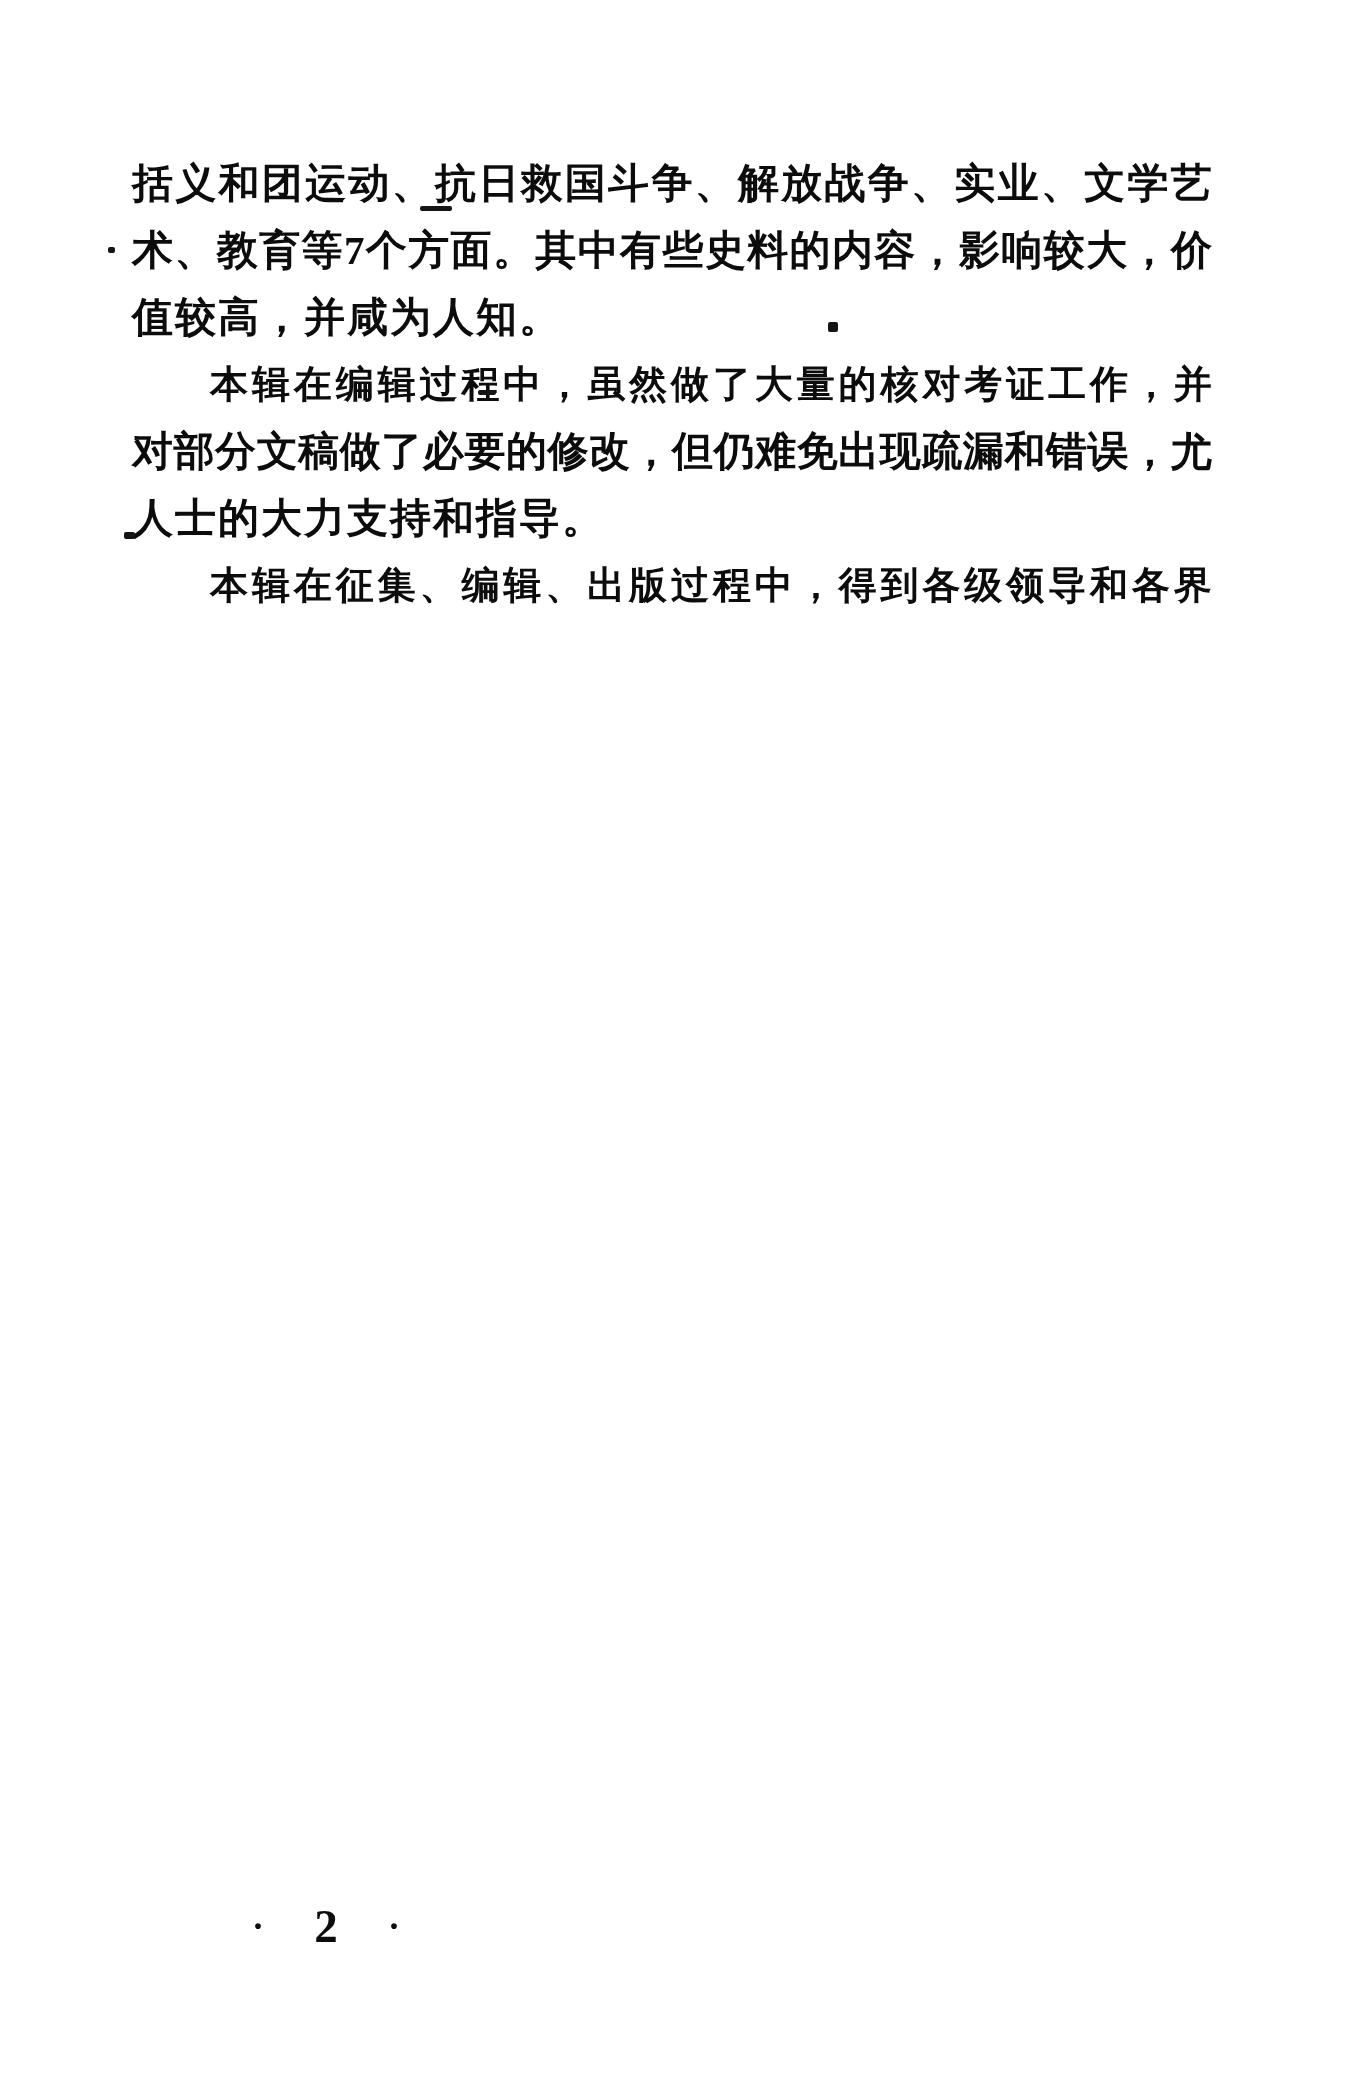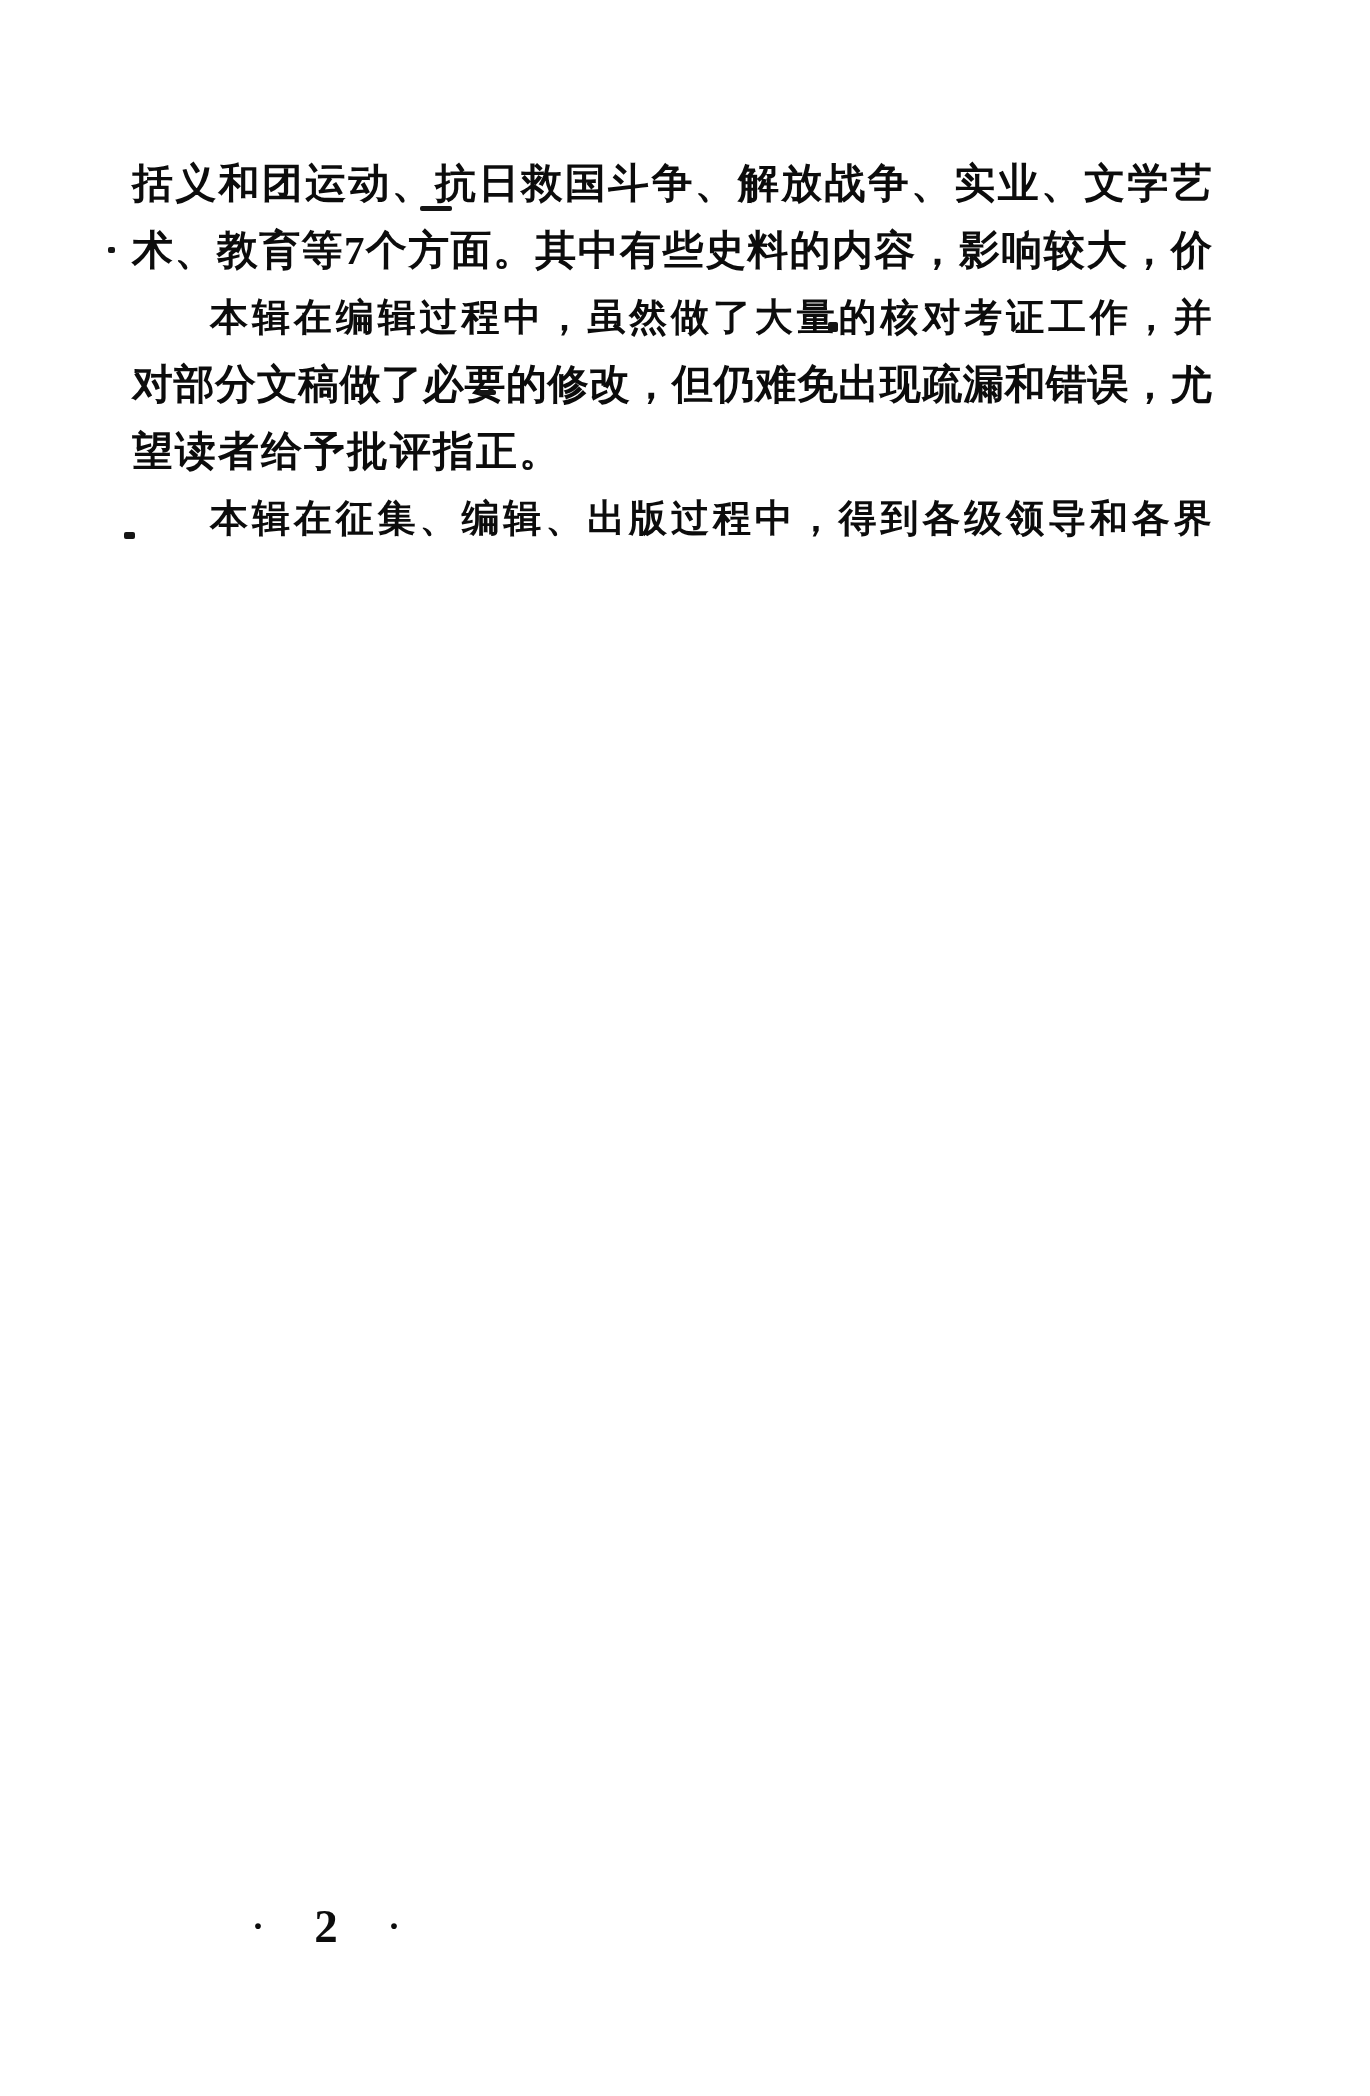--- a/index.html
+++ b/index.html
@@ -130,20 +130,21 @@
         <span>内</span>
         <span>容</span>
         <span>，</span>
         <span>影</span>
         <span>响</span>
         <span>较</span>
         <span>大</span>
         <span>，</span>
         <span>价</span>
       </div>
+      <div class="line short">值较高，并咸为人知。</div>
       <div class="line fill indent">
         <span>本</span>
         <span>辑</span>
         <span>在</span>
         <span>编</span>
         <span>辑</span>
         <span>过</span>
         <span>程</span>
         <span>中</span>
         <span>，</span>
@@ -184,21 +185,21 @@
         <span>出</span>
         <span>现</span>
         <span>疏</span>
         <span>漏</span>
         <span>和</span>
         <span>错</span>
         <span>误</span>
         <span>，</span>
         <span>尤</span>
       </div>
-      <div class="line short">望读者给予批评指正。</div>
+      <div class="line short">人士的大力支持和指导。</div>
       <div class="line fill indent">
         <span>本</span>
         <span>辑</span>
         <span>在</span>
         <span>征</span>
         <span>集</span>
         <span>、</span>
         <span>编</span>
         <span>辑</span>
         <span>、</span>

